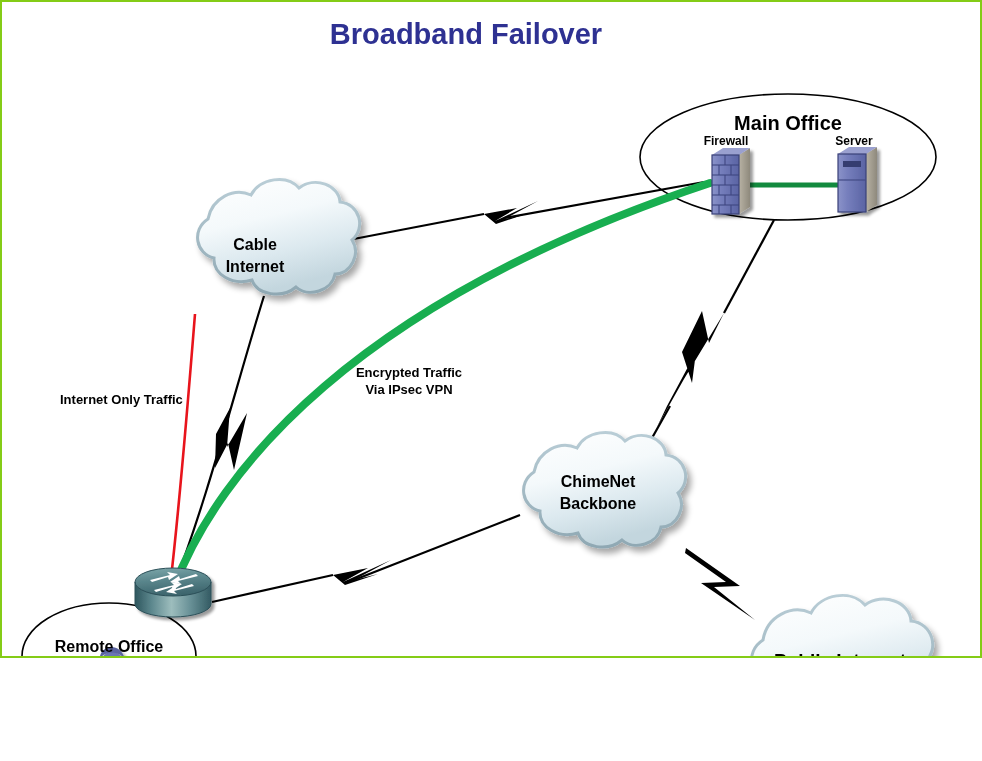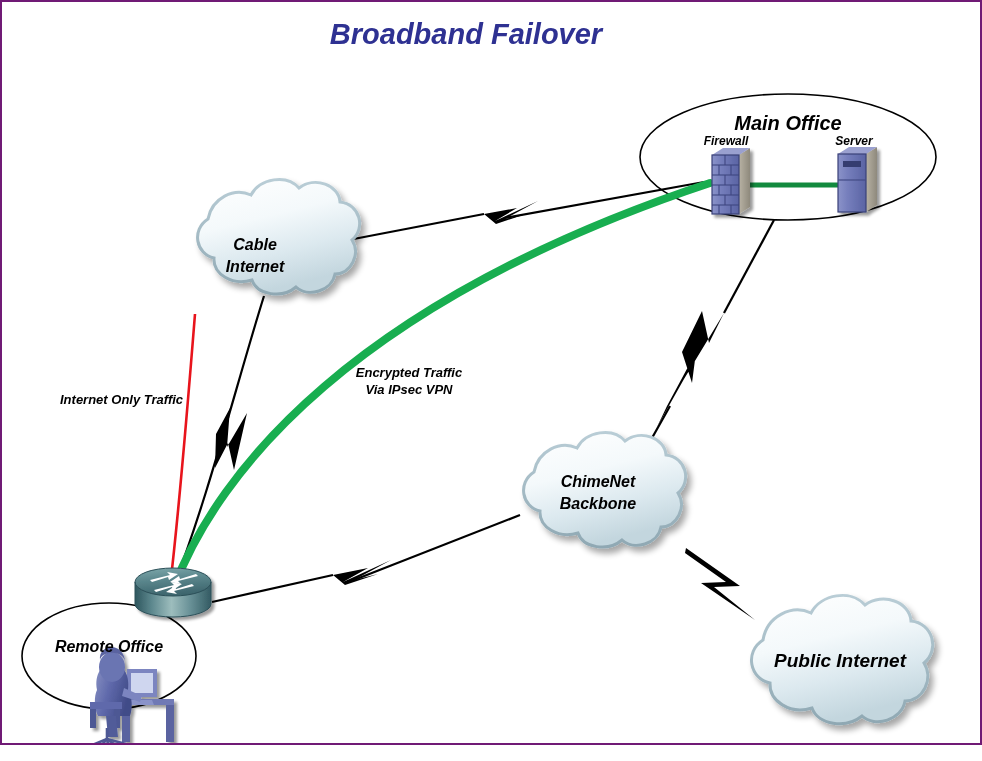--- a/index.html
+++ b/index.html
@@ -6,26 +6,25 @@
     margin: 0;
     padding: 0;
     background: #ffffff;
   }
   body {
     font-family: "Liberation Sans", sans-serif;
   }
   #canvas {
     position: relative;
     width: 982px;
-    height: 745px;
+    height: 658px;
     background: #ffffff;
-    border: 2px solid #701a75;
+    border: 2px solid #84cc16;
     box-sizing: border-box;
     overflow: hidden;
-    font-style: italic;
   }
   #diagram-svg {
     position: absolute;
     left: 0;
     top: 0;
     width: 982px;
     height: 761px;
   }
   .t-title {
     font-weight: bold;

